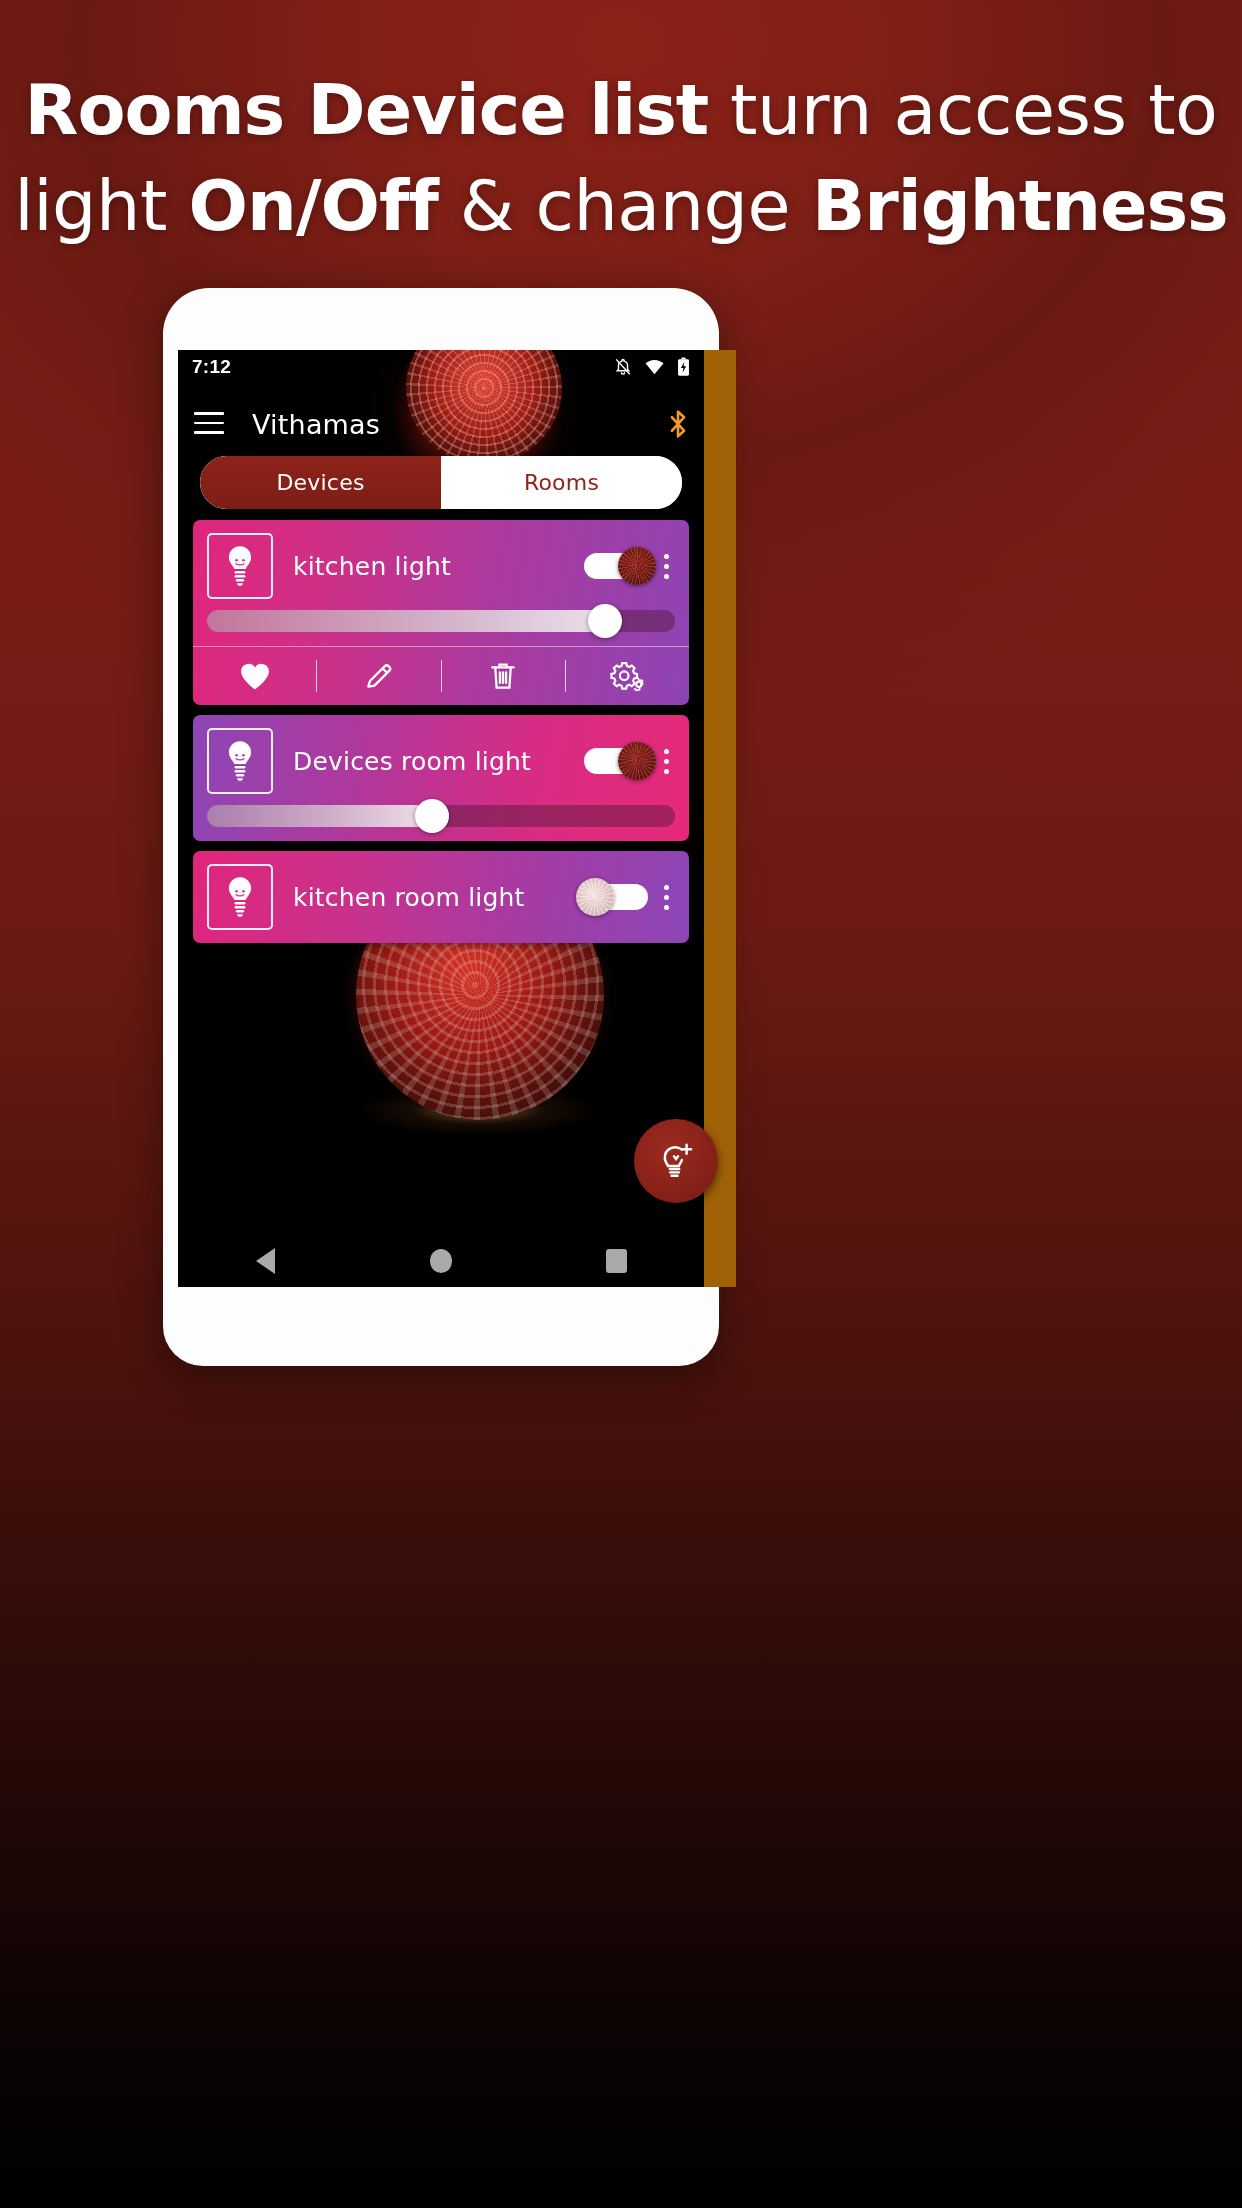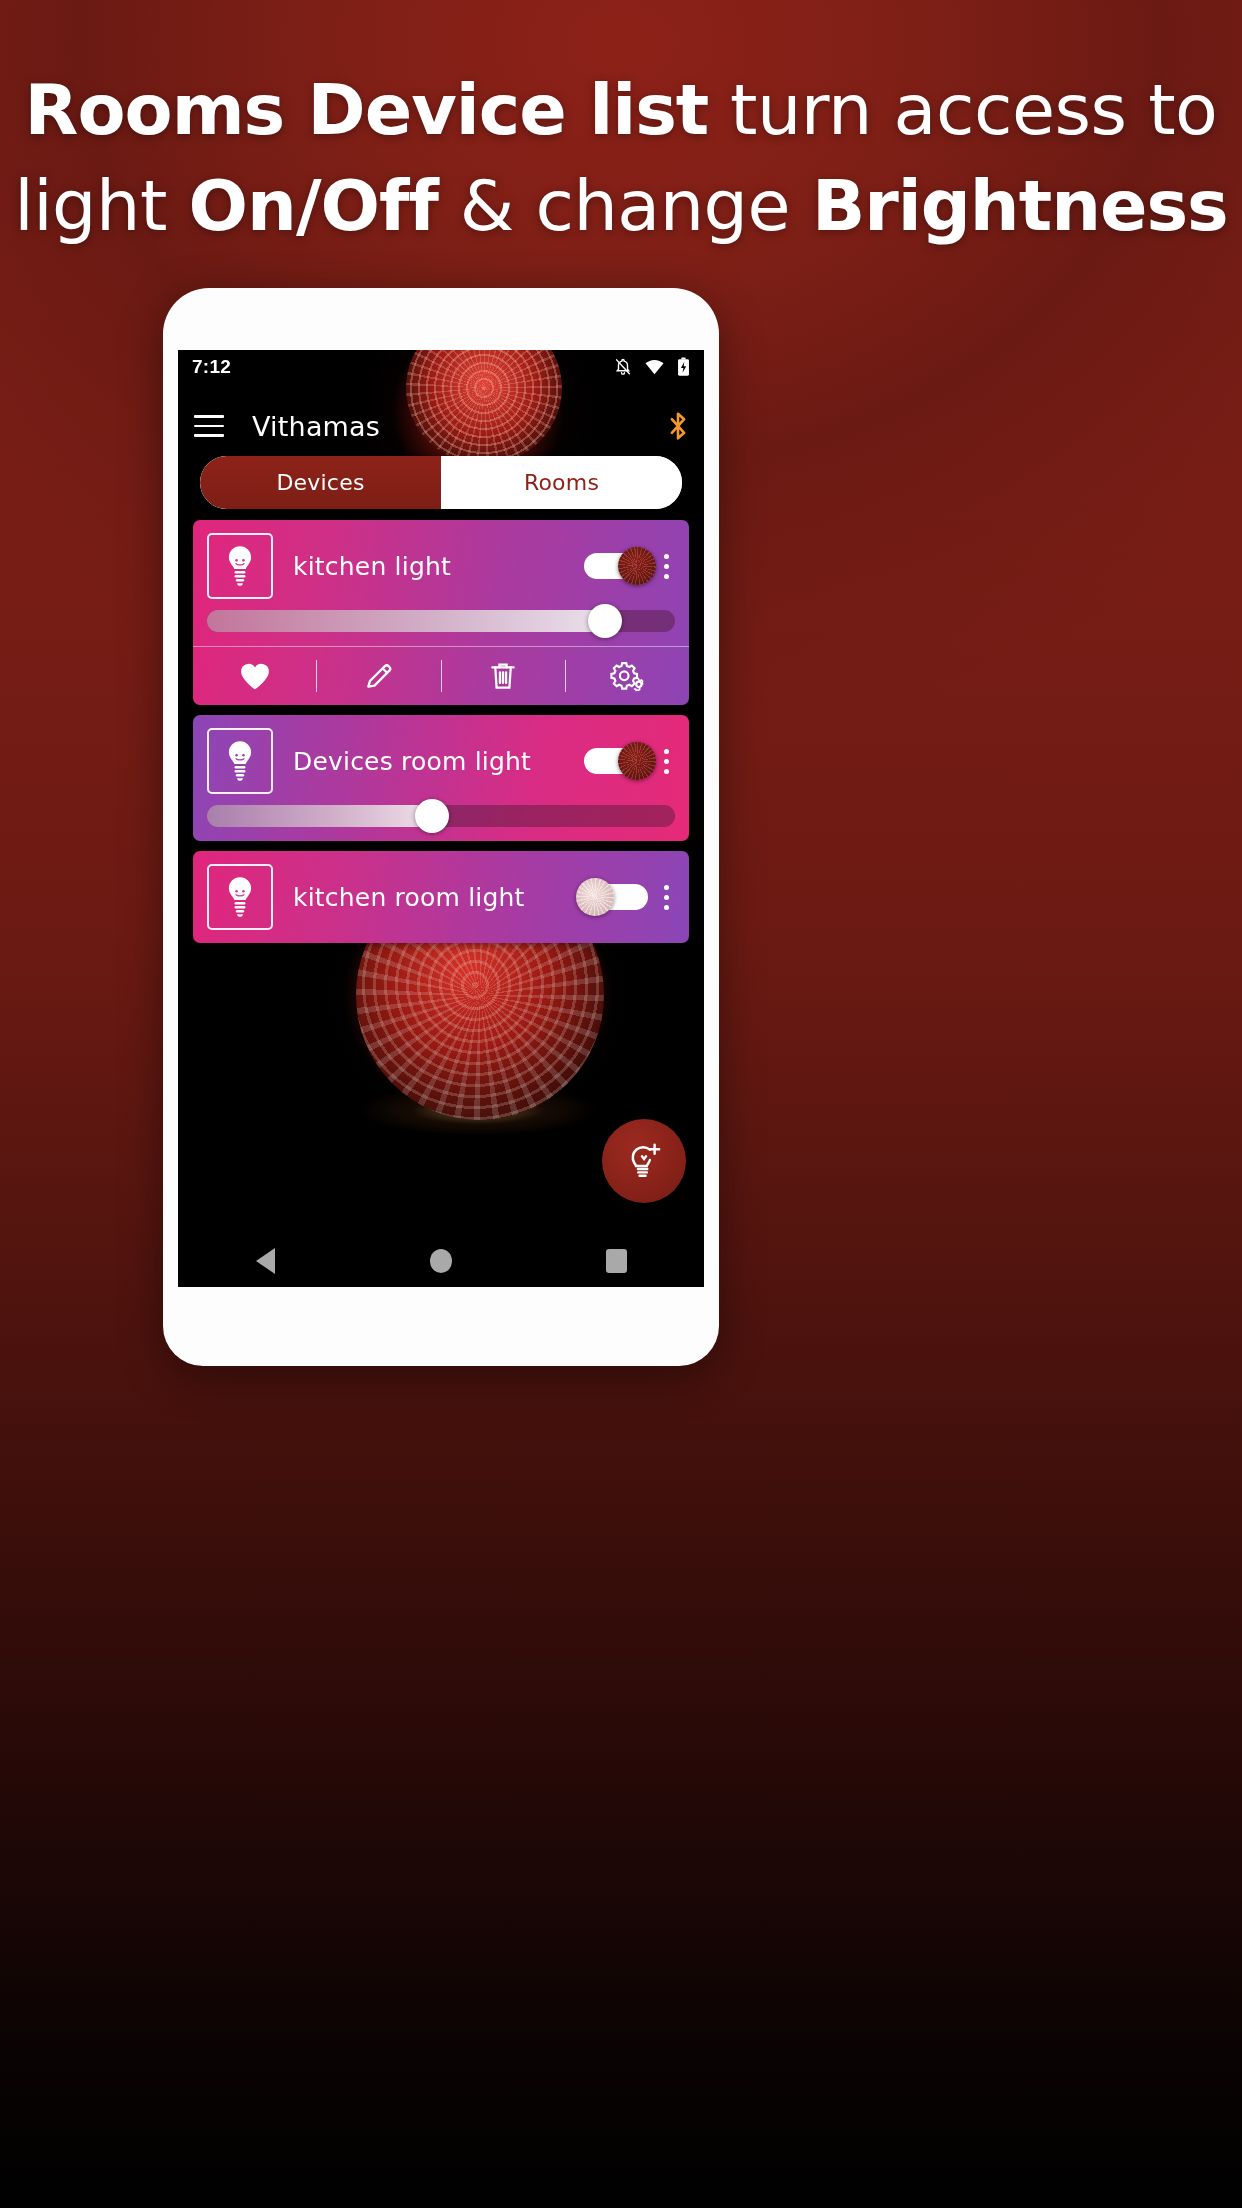--- a/index.html
+++ b/index.html
@@ -54,20 +54,21 @@
     box-shadow: 0 10px 44px rgba(0,0,0,0.42);
   }
   #screen {
     position: absolute;
     left: 15px;
     top: 62px;
     width: 526px;
     height: 937px;
     background: #a16207;
     overflow: hidden;
+    padding-left: 32px;
   }
 
   
   .hero-photo {
     position: absolute;
     left: 0; top: 0;
     width: 526px; height: 937px;
     background:
       radial-gradient(circle 120px at 300px 60px, rgba(180,30,25,0.95) 0%, rgba(120,18,14,0.75) 38%, rgba(30,6,5,0.15) 72%, rgba(0,0,0,0) 100%),
       radial-gradient(ellipse 160px 140px at 300px 645px, #c2241b 0%, #8b1811 30%, #45100c 58%, rgba(10,2,2,0.2) 84%, rgba(0,0,0,0) 100%),
@@ -116,24 +117,24 @@
     font-weight: bold;
     font-family: "Liberation Sans", sans-serif;
     letter-spacing: 0.3px;
   }
   #status-icons { display: flex; align-items: center; gap: 13px; }
   #status-icons svg { display: block; }
 
   
   #appbar {
     position: absolute;
-    left: 0; top: 44px;
+    left: 0; top: 26px;
     width: 526px; height: 64px;
     display: flex;
-    align-items: center;
+    align-items: flex-end;
     padding: 0 14px;
     box-sizing: border-box;
     z-index: 6;
   }
   #menu-btn {
     width: 40px; height: 34px;
     display: flex; flex-direction: column;
     justify-content: center; gap: 7px;
     padding-left: 2px;
     box-sizing: border-box;

